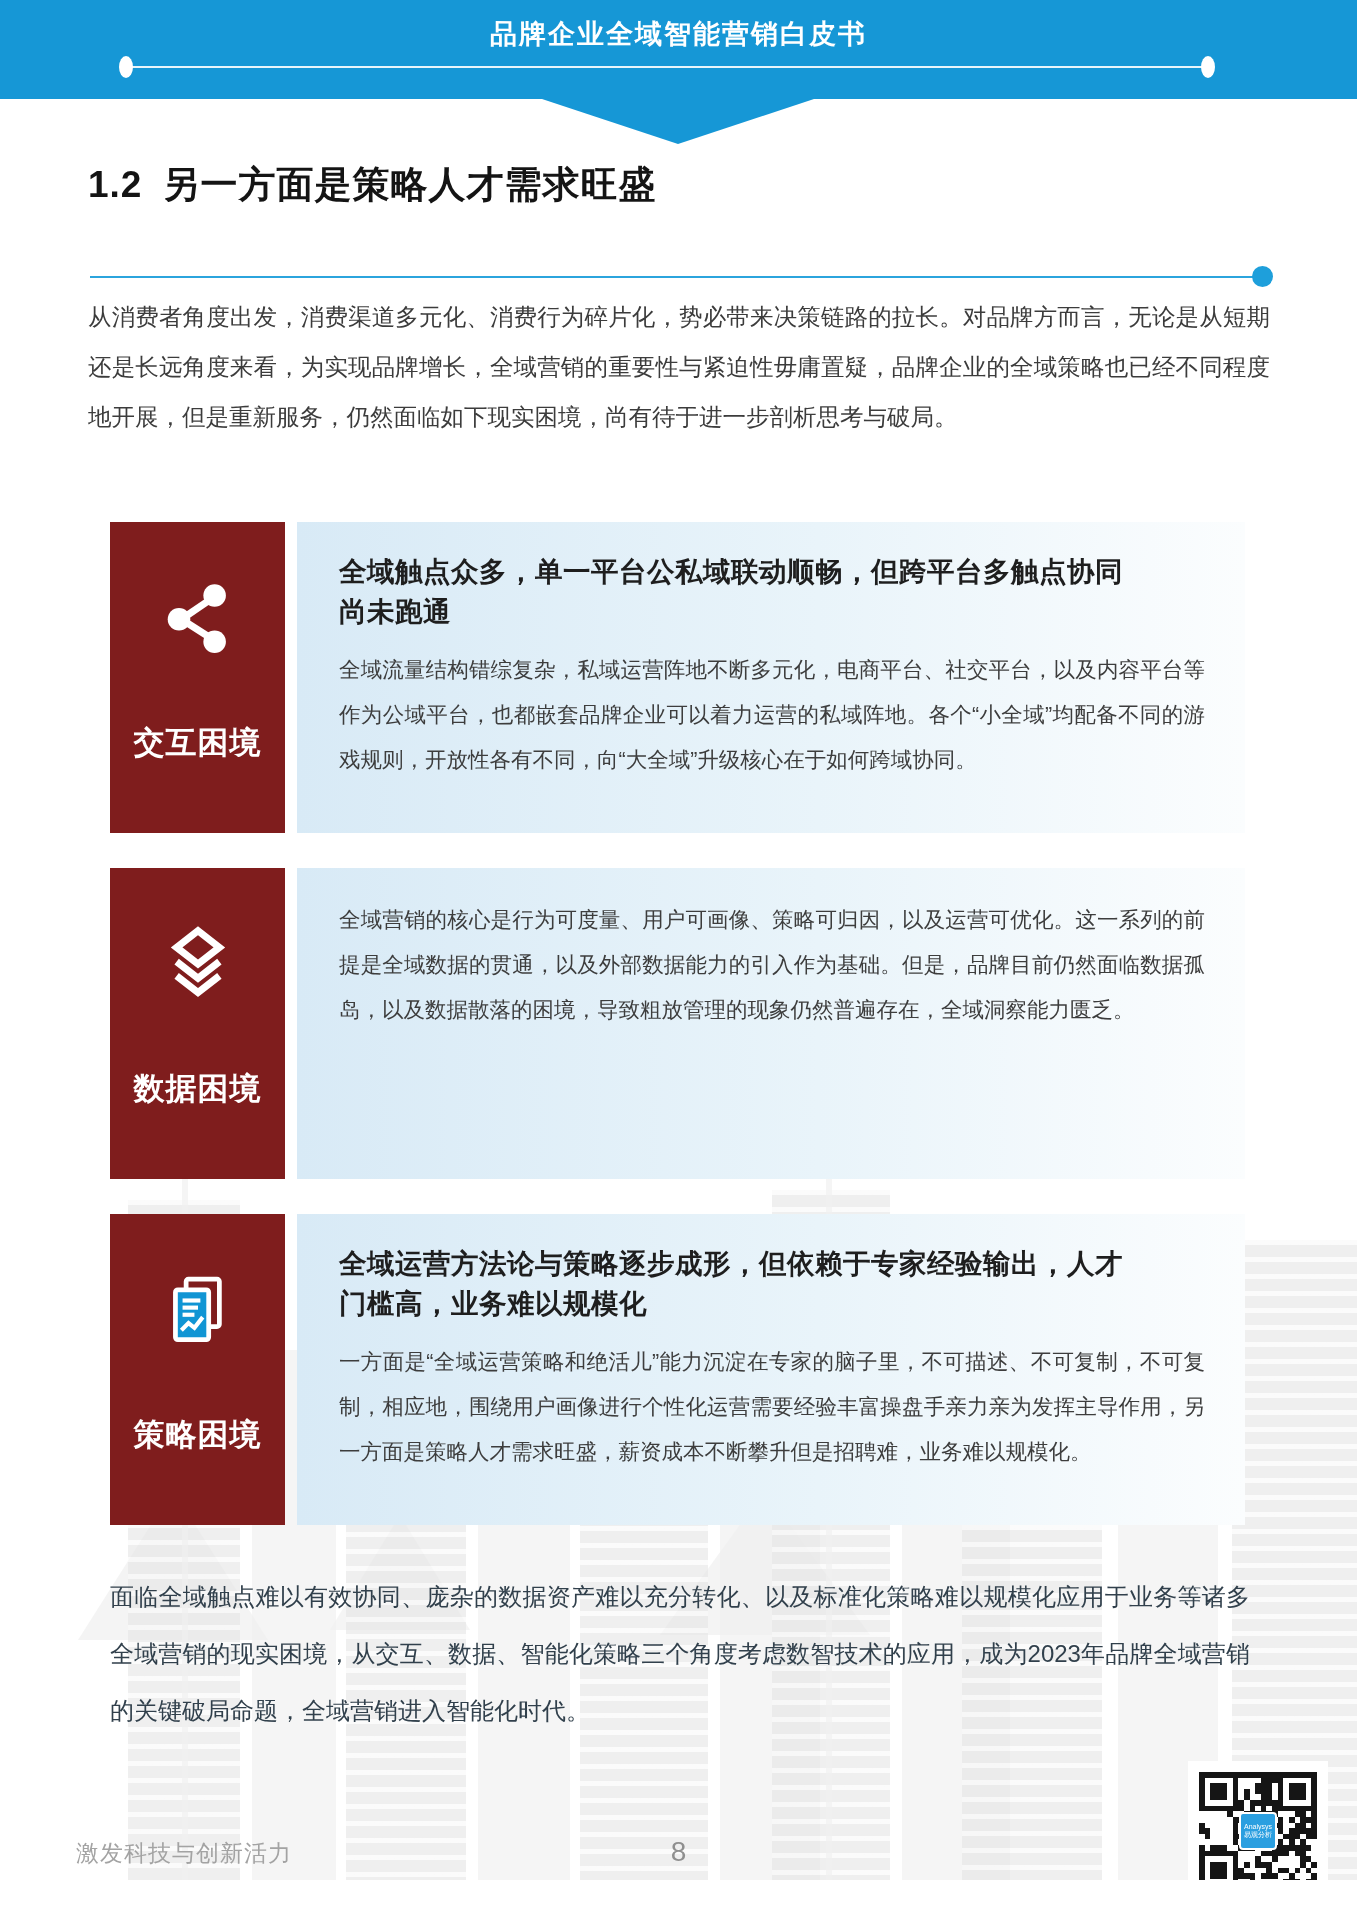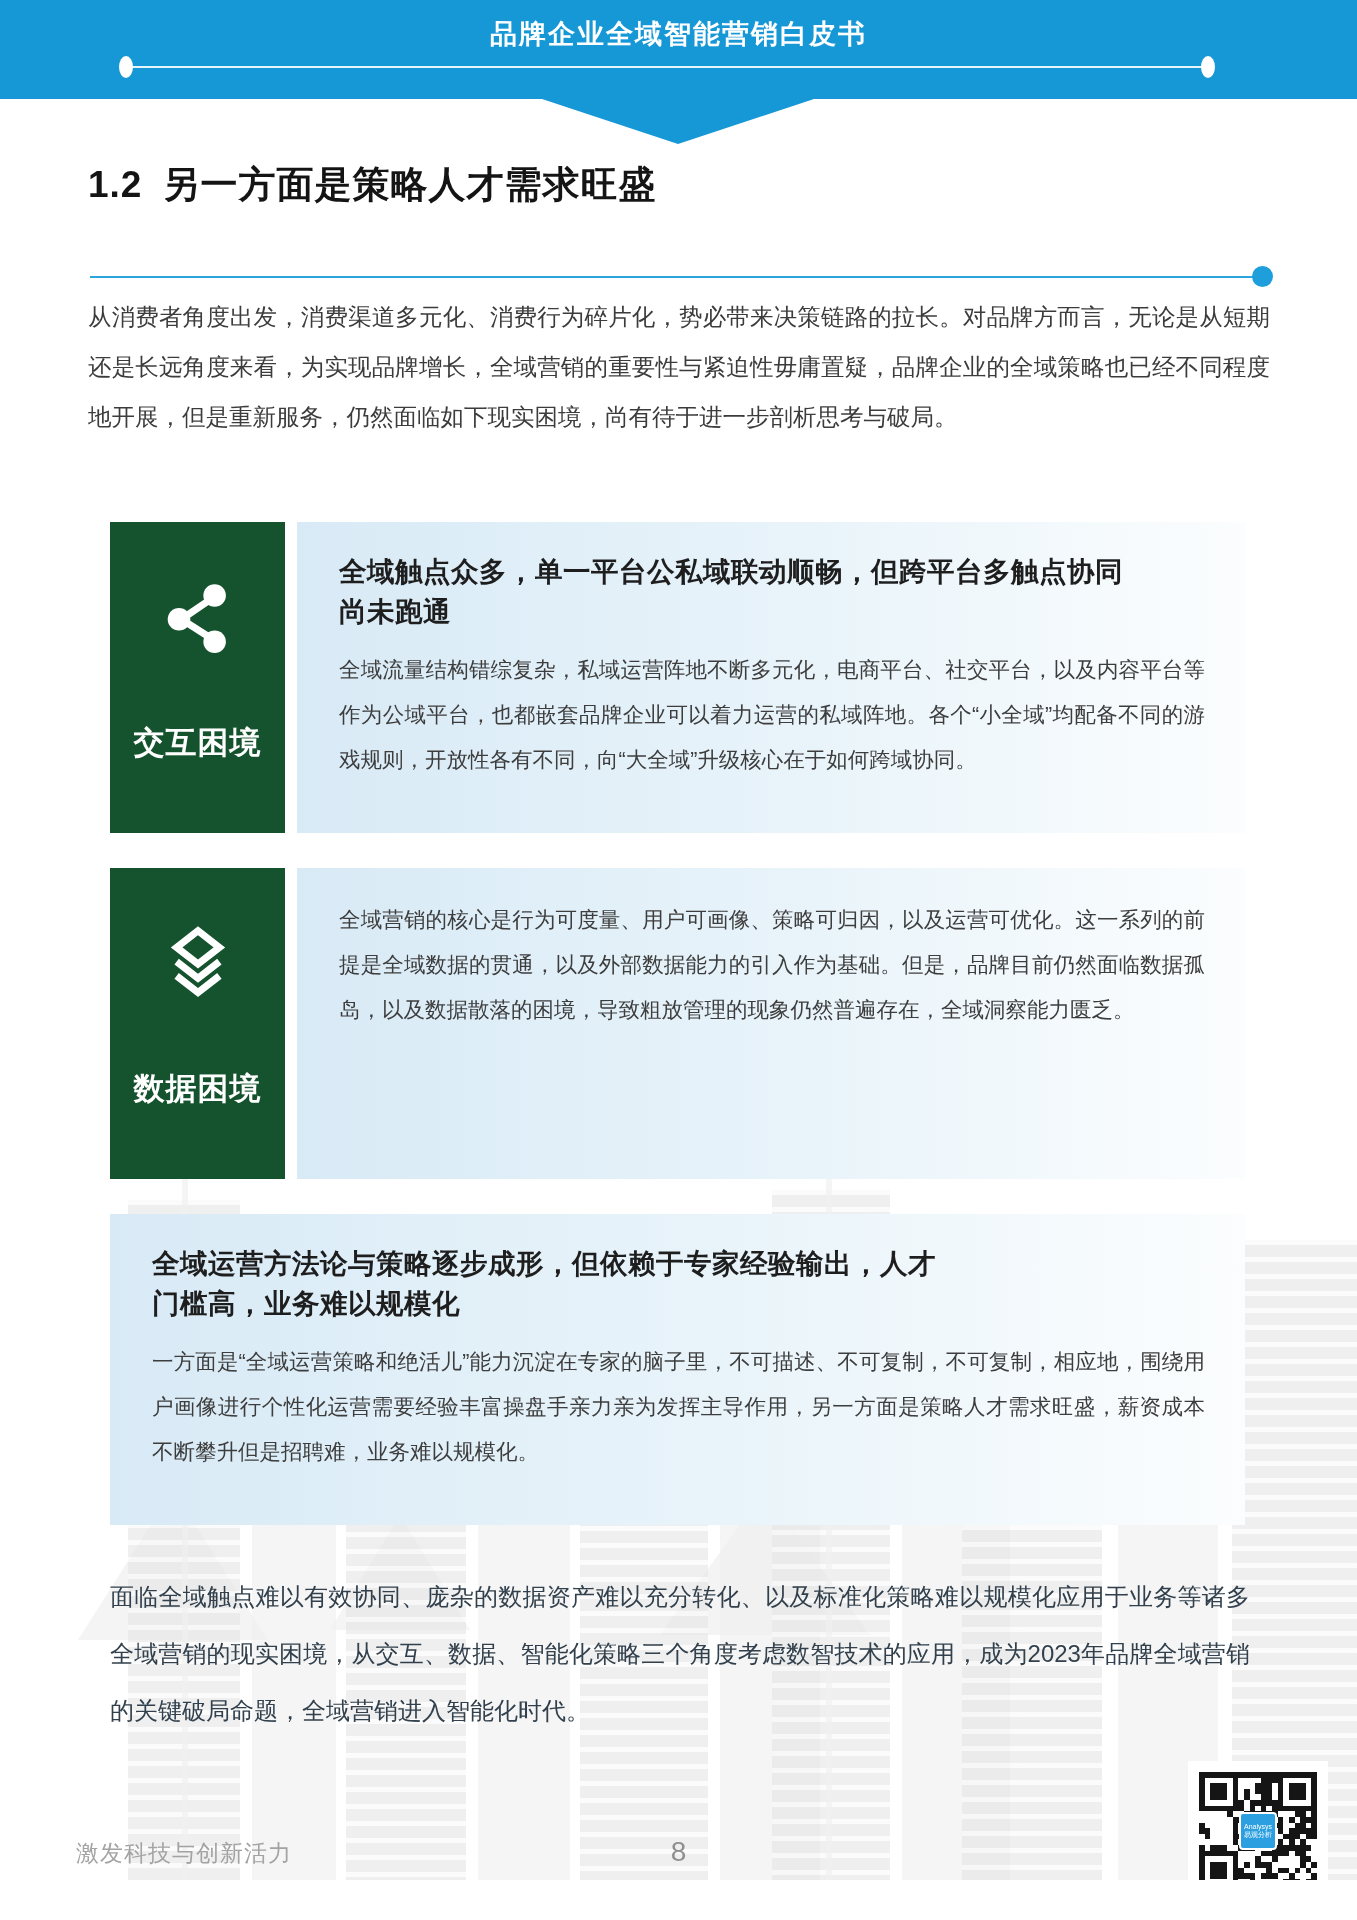--- a/index.html
+++ b/index.html
@@ -36,21 +36,21 @@
     position:absolute;left:88px;top:292px;width:1182px;margin:0;z-index:2;
     font-size:23.5px;line-height:50px;color:#3c3c3c;text-align:justify;
   }
   
   .cards{position:absolute;left:110px;top:522px;width:1135px;z-index:2;}
   .card{position:absolute;left:0;width:100%;height:311px;display:flex;column-gap:12px;}
   .card.c1{top:0;}
   .card.c2{top:346px;}
   .card.c3{top:692px;}
   .card-side{
-    flex:0 0 175px;background:#14532d;color:#fff;
+    flex:0 0 175px;background:#7f1d1d;color:#fff;
     display:flex;flex-direction:column;align-items:center;
   }
   .card-side .icon{margin-top:58px;width:76px;height:76px;display:block;}
   .card-side .icon svg{width:76px;height:76px;display:block;}
   .card-label{margin-top:66px;font-size:31px;font-weight:700;letter-spacing:1px;}
   .card-main{
     flex:1 1 auto;min-width:0;height:100%;
     background:linear-gradient(90deg,#d8eaf6 0%,#e9f4fa 55%,#fbfdfe 100%);
     padding:30px 40px 0 42px;box-sizing:border-box;
   }
@@ -162,20 +162,33 @@
           </svg>
         </span>
         <span class="card-label">数据困境</span>
       </div>
       <div class="card-main">
         <p class="card-body">全域营销的核心是行为可度量、用户可画像、策略可归因，以及运营可优化。这一系列的前提是全域数据的贯通，以及外部数据能力的引入作为基础。但是，品牌目前仍然面临数据孤岛，以及数据散落的困境，导致粗放管理的现象仍然普遍存在，全域洞察能力匮乏。</p>
       </div>
     </article>
 
     <article class="card c3">
+      <div class="card-side">
+        <span class="icon">
+          <svg viewBox="0 0 64 64" xmlns="http://www.w3.org/2000/svg">
+            <rect x="22" y="6" width="28" height="40" rx="2" fill="none" stroke="#fff" stroke-width="4"></rect>
+            <rect x="13" y="15" width="28" height="42" rx="2" fill="#1095d4" stroke="#fff" stroke-width="4"></rect>
+            <line x1="19" y1="24" x2="34" y2="24" stroke="#fff" stroke-width="3.5"></line>
+            <line x1="19" y1="30" x2="32" y2="30" stroke="#fff" stroke-width="3.5"></line>
+            <line x1="19" y1="36" x2="29" y2="36" stroke="#fff" stroke-width="3.5"></line>
+            <polyline points="18,49 24,43 29,47 36,38" fill="none" stroke="#fff" stroke-width="3.5"></polyline>
+          </svg>
+        </span>
+        <span class="card-label">策略困境</span>
+      </div>
       <div class="card-main">
         <h2 class="card-heading">全域运营方法论与策略逐步成形，但依赖于专家经验输出，人才
 门槛高，业务难以规模化</h2>
         <p class="card-body">一方面是“全域运营策略和绝活儿”能力沉淀在专家的脑子里，不可描述、不可复制，不可复制，相应地，围绕用户画像进行个性化运营需要经验丰富操盘手亲力亲为发挥主导作用，另一方面是策略人才需求旺盛，薪资成本不断攀升但是招聘难，业务难以规模化。</p>
       </div>
     </article>
 
   </section>
 
   <p class="conclusion">面临全域触点难以有效协同、庞杂的数据资产难以充分转化、以及标准化策略难以规模化应用于业务等诸多全域营销的现实困境，从交互、数据、智能化策略三个角度考虑数智技术的应用，成为2023年品牌全域营销的关键破局命题，全域营销进入智能化时代。</p>

